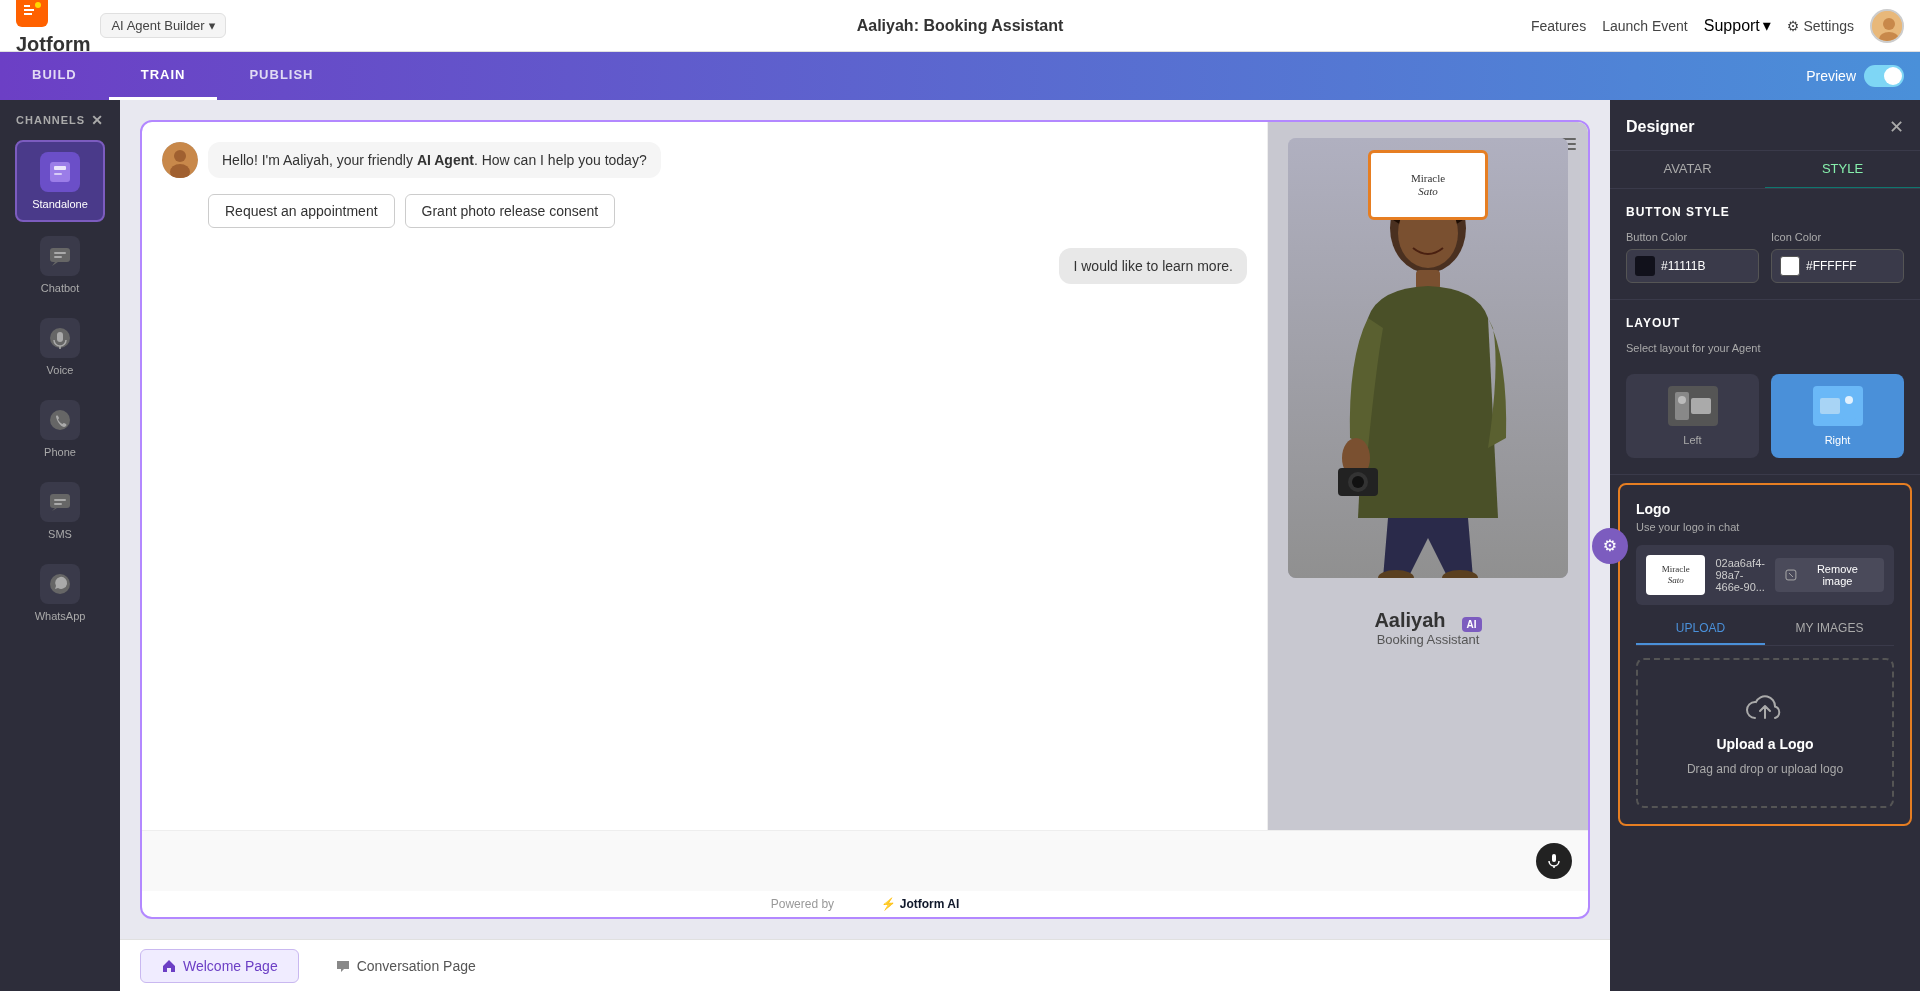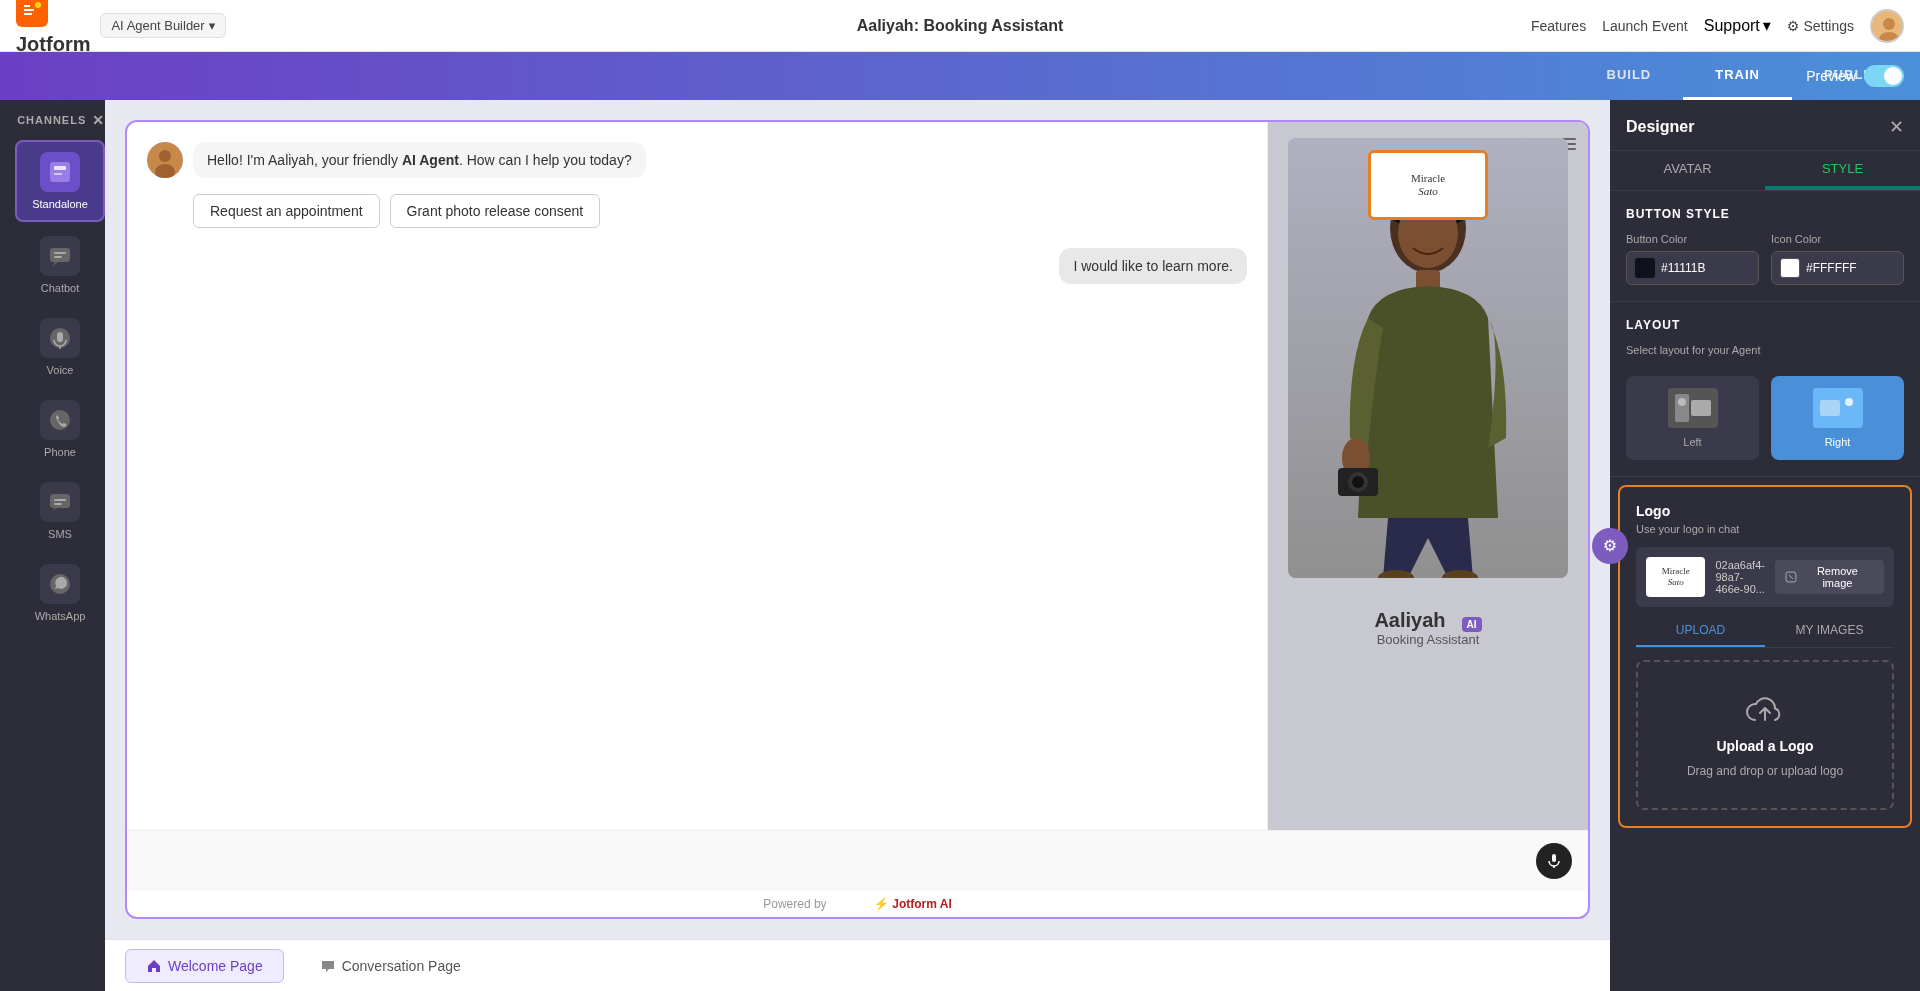--- a/index.html
+++ b/index.html
@@ -23,40 +23,40 @@
     .navbar-center { position: absolute; left: 50%; transform: translateX(-50%); font-size: 16px; font-weight: 600; color: #333; }
     .navbar-right { display: flex; align-items: center; gap: 16px; }
     .navbar-right a { font-size: 14px; color: #444; text-decoration: none; }
     .navbar-right .support { display: flex; align-items: center; gap: 3px; }
     .settings-btn { display: flex; align-items: center; gap: 4px; font-size: 14px; color: #444; background: none; border: none; cursor: pointer; }
     .avatar-circle { width: 34px; height: 34px; border-radius: 50%; background: #e8b87a; border: 2px solid #ccc; overflow: hidden; }
 
     
     .tab-bar {
       background: linear-gradient(90deg, #6c3fc5 0%, #4a90d9 100%);
-      display: flex; align-items: center; justify-content: flex-end;
+      display: flex; align-items: center; justify-content: flex-start;
       height: 48px; gap: 0; position: relative;
     }
     .tab-item {
       padding: 0 32px; height: 48px; display: flex; align-items: center;
       font-size: 13px; font-weight: 600; color: rgba(255,255,255,0.8);
       cursor: pointer; letter-spacing: 1px; border-bottom: 3px solid transparent;
     }
     .tab-item.active { color: #fff; border-bottom: 3px solid #fff; }
     .preview-toggle { position: absolute; right: 16px; display: flex; align-items: center; gap: 8px; color: #fff; font-size: 14px; }
     .toggle-switch { width: 40px; height: 22px; background: #7ed6f5; border-radius: 11px; position: relative; cursor: pointer; }
     .toggle-knob { width: 18px; height: 18px; background: #fff; border-radius: 50%; position: absolute; top: 2px; right: 2px; }
 
     
     .main-layout { display: flex; height: calc(991px - 52px - 48px); }
 
     
     .sidebar {
-      width: 105px; background: #2d2d3a; display: flex; flex-direction: column;
-      align-items: flex-end; padding: 12px 0; gap: 4px; flex-shrink: 0;
+      width: 120px; background: #2d2d3a; display: flex; flex-direction: column;
+      align-items: center; padding: 12px 0; gap: 4px; flex-shrink: 0;
     }
     .channels-header { color: #aaa; font-size: 11px; font-weight: 600; letter-spacing: 1px; margin-bottom: 8px; display: flex; align-items: center; gap: 6px; }
     .channels-close { color: #aaa; cursor: pointer; font-size: 14px; }
     .sidebar-item {
       display: flex; flex-direction: column; align-items: center; justify-content: center;
       width: 90px; padding: 10px 8px; border-radius: 8px; cursor: pointer; gap: 6px;
     }
     .sidebar-item.active { background: #4a3a8a; border: 2px solid #7c5cbf; }
     .sidebar-item-icon { width: 40px; height: 40px; background: #3a3a4a; border-radius: 8px; display: flex; align-items: center; justify-content: center; }
     .sidebar-item.active .sidebar-item-icon { background: #6b4fc8; }
@@ -136,21 +136,21 @@
       padding: 16px 16px 12px; border-bottom: 1px solid #3a3a4a;
     }
     .designer-title { font-size: 16px; font-weight: 600; color: #fff; }
     .designer-close { color: #aaa; cursor: pointer; font-size: 18px; }
 
     .designer-tabs { display: flex; border-bottom: 1px solid #3a3a4a; }
     .designer-tab {
       flex: 1; text-align: center; padding: 10px; font-size: 13px;
       color: #aaa; cursor: pointer; border-bottom: 2px solid transparent;
     }
-    .designer-tab.active { color: #22c55e; border-bottom: 4px solid #0f766e; }
+    .designer-tab.active { color: #86efac; border-bottom: 1px solid #0f766e; }
 
     .designer-section { padding: 16px; border-bottom: 1px solid #3a3a4a; }
     .designer-section-title { font-size: 12px; font-weight: 700; color: #fff; letter-spacing: 1px; margin-bottom: 12px; }
 
     .color-row { display: flex; gap: 12px; }
     .color-field { flex: 1; }
     .color-label { font-size: 11px; color: #aaa; margin-bottom: 6px; }
     .color-input-box {
       display: flex; align-items: center; gap: 6px;
       background: #3a3a4a; border: 1px solid #555; border-radius: 6px; padding: 6px 8px;
@@ -437,21 +437,21 @@
           <div class="chat-input-mic">
             <svg width="16" height="16" viewBox="0 0 16 16" fill="none">
               <rect x="6" y="1" width="4" height="8" rx="2" fill="#fff"></rect>
               <path d="M3 8c0 2.8 2.2 5 5 5s5-2.2 5-5" stroke="#fff" stroke-width="1.5" fill="none"></path>
               <line x1="8" y1="13" x2="8" y2="15" stroke="#fff" stroke-width="1.5"></line>
             </svg>
           </div>
         </div>
         <div class="powered-by">
           <span>Powered by</span>
-          <span style="color:#b91c1c; font-weight:700;margin-left:44px;">⚡ <span>Jotform AI</span></span>
+          <span style="color:#0f172a; font-weight:700;margin-left:44px;">⚡ <span>Jotform AI</span></span>
         </div>
       </div>
 
       <div class="side-gear">⚙</div>
     </div>
 
     <div class="bottom-nav">
       <div class="bottom-nav-item active">
         <svg width="16" height="16" viewBox="0 0 16 16" fill="none">
           <path d="M2 8L8 2l6 6v6H10v-4H6v4H2V8z" fill="#6c3fc5"></path>

